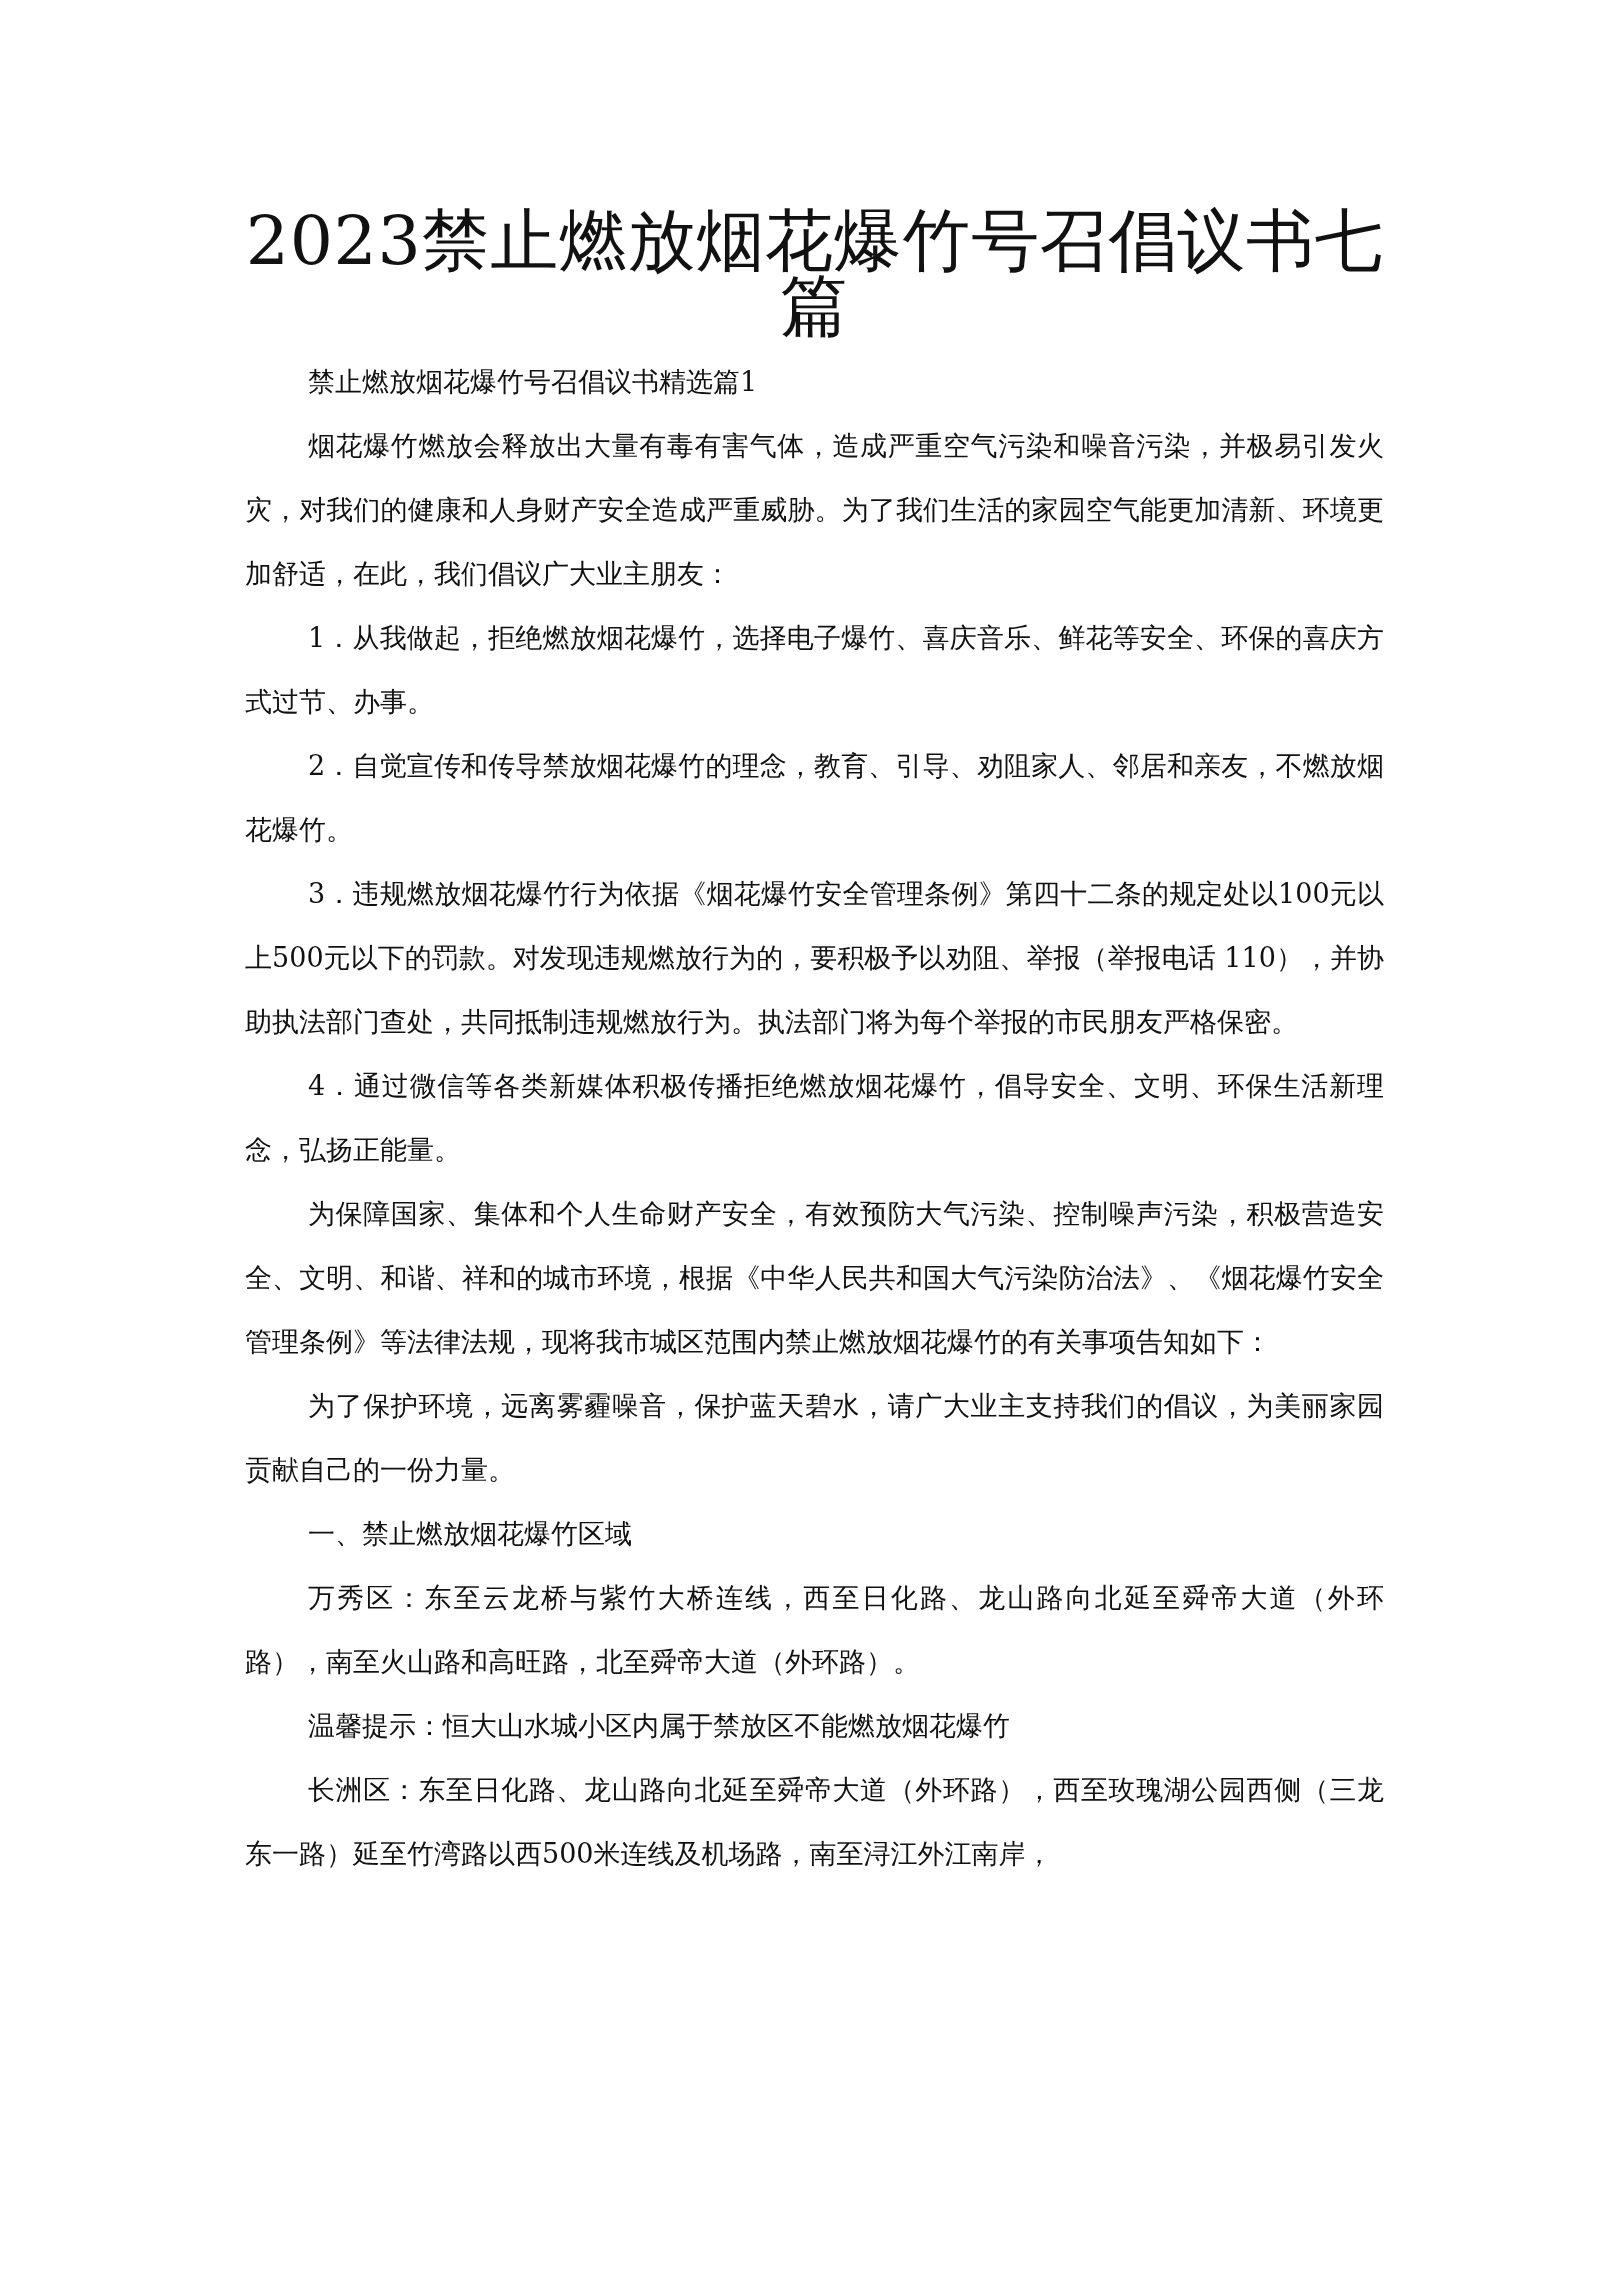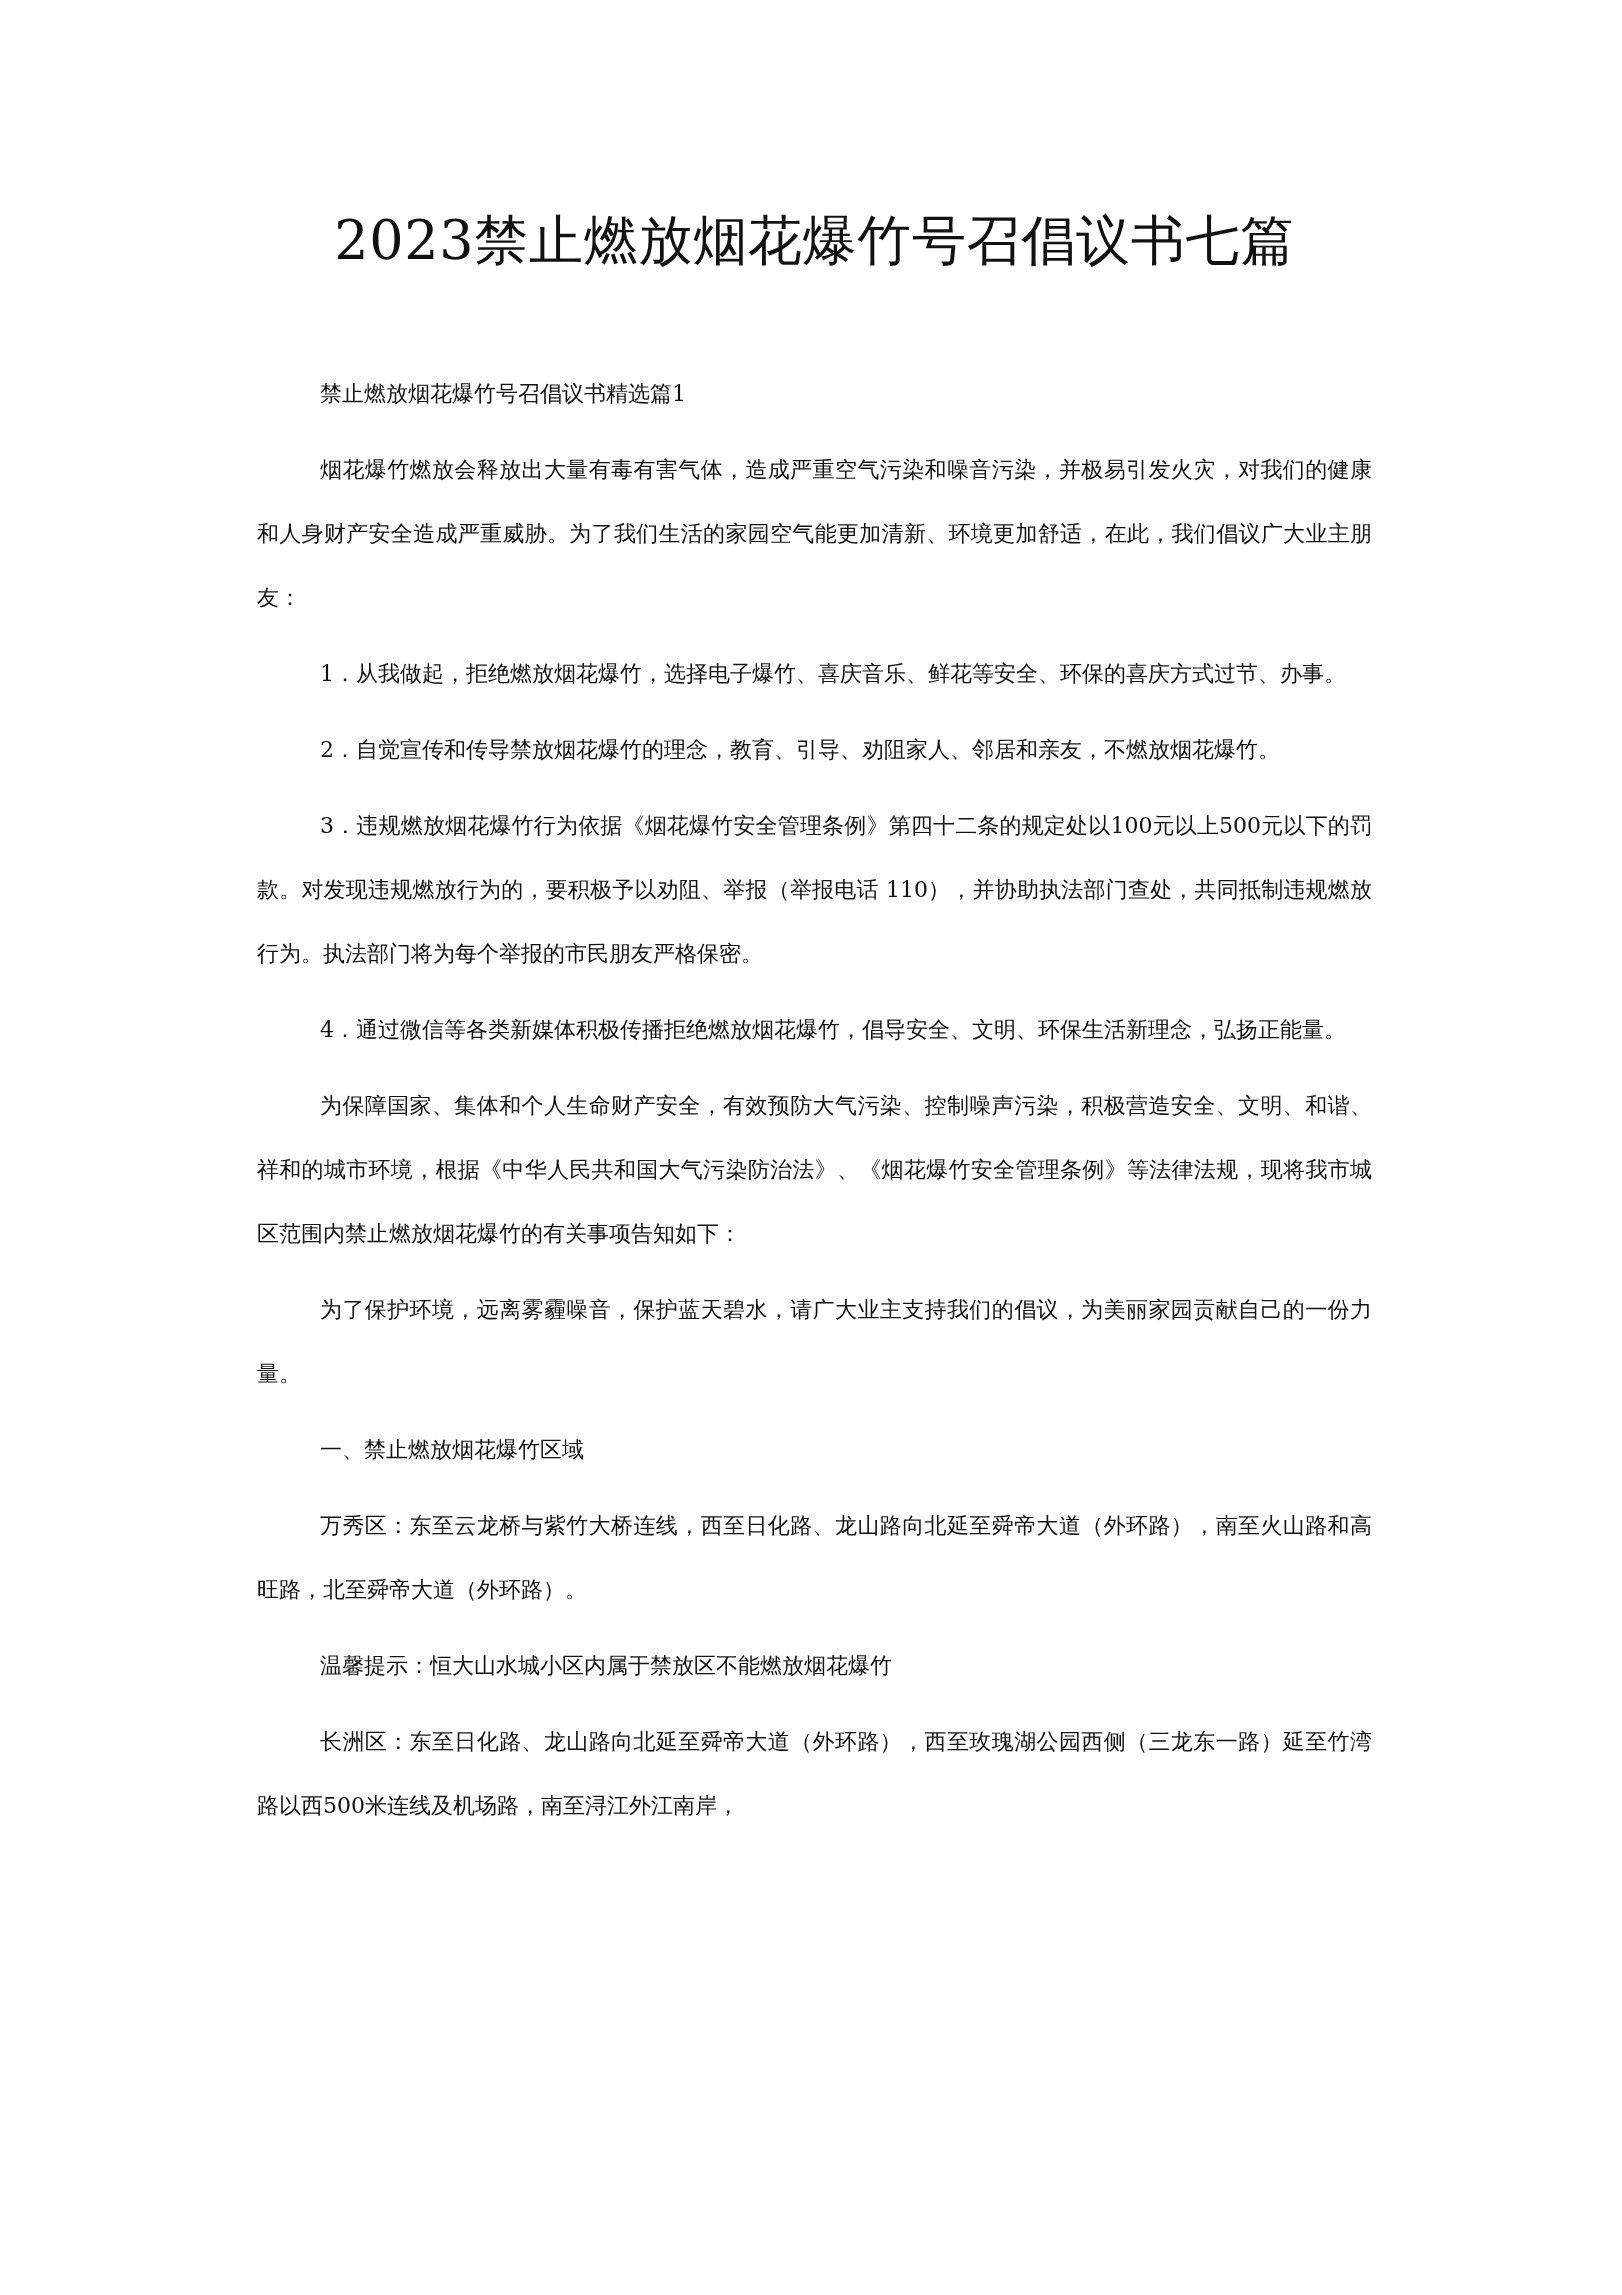--- a/index.html
+++ b/index.html
@@ -20,36 +20,36 @@
       left: 245px;
       top: 0;
       width: 1139px;
     }
     .title {
       position: absolute;
       left: 0;
       top: 208px;
       width: 1139px;
       text-align: center;
-      font-size: 54px;
+      font-size: 68px;
       line-height: 65px;
       letter-spacing: 0.7px;
       margin: 0;
       font-weight: normal;
     }
     .body {
       position: absolute;
       left: 0;
       top: 350px;
       width: 1139px;
     }
     .p {
-      font-size: 22px;
+      font-size: 27px;
       line-height: 64px;
-      margin: 12px;
+      margin: 0;
       text-align: justify;
       text-align-last: left;
       word-break: break-all;
     }
     .indent {
       text-indent: 63px;
     }
   </style>
 </head>
 <body>

